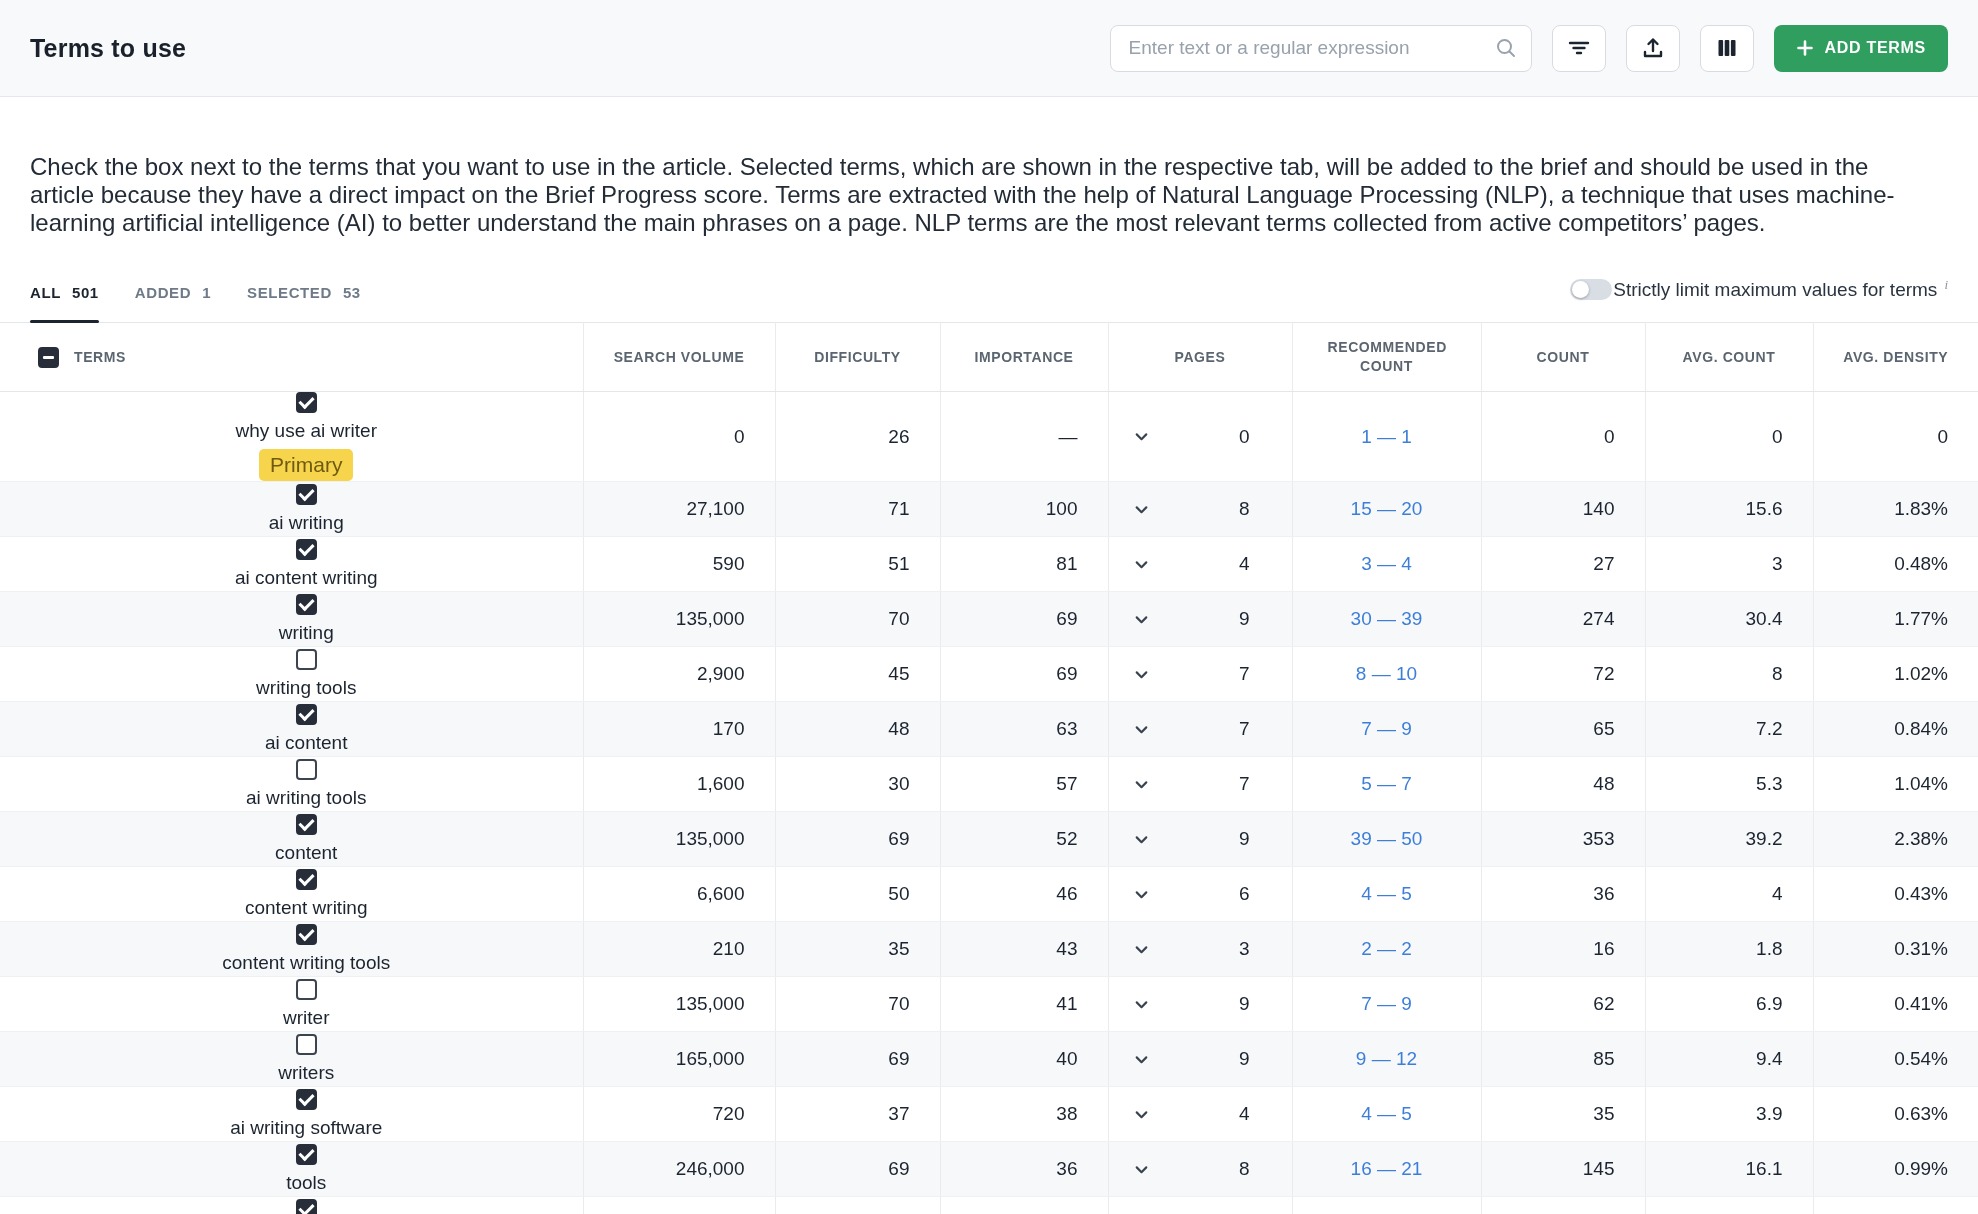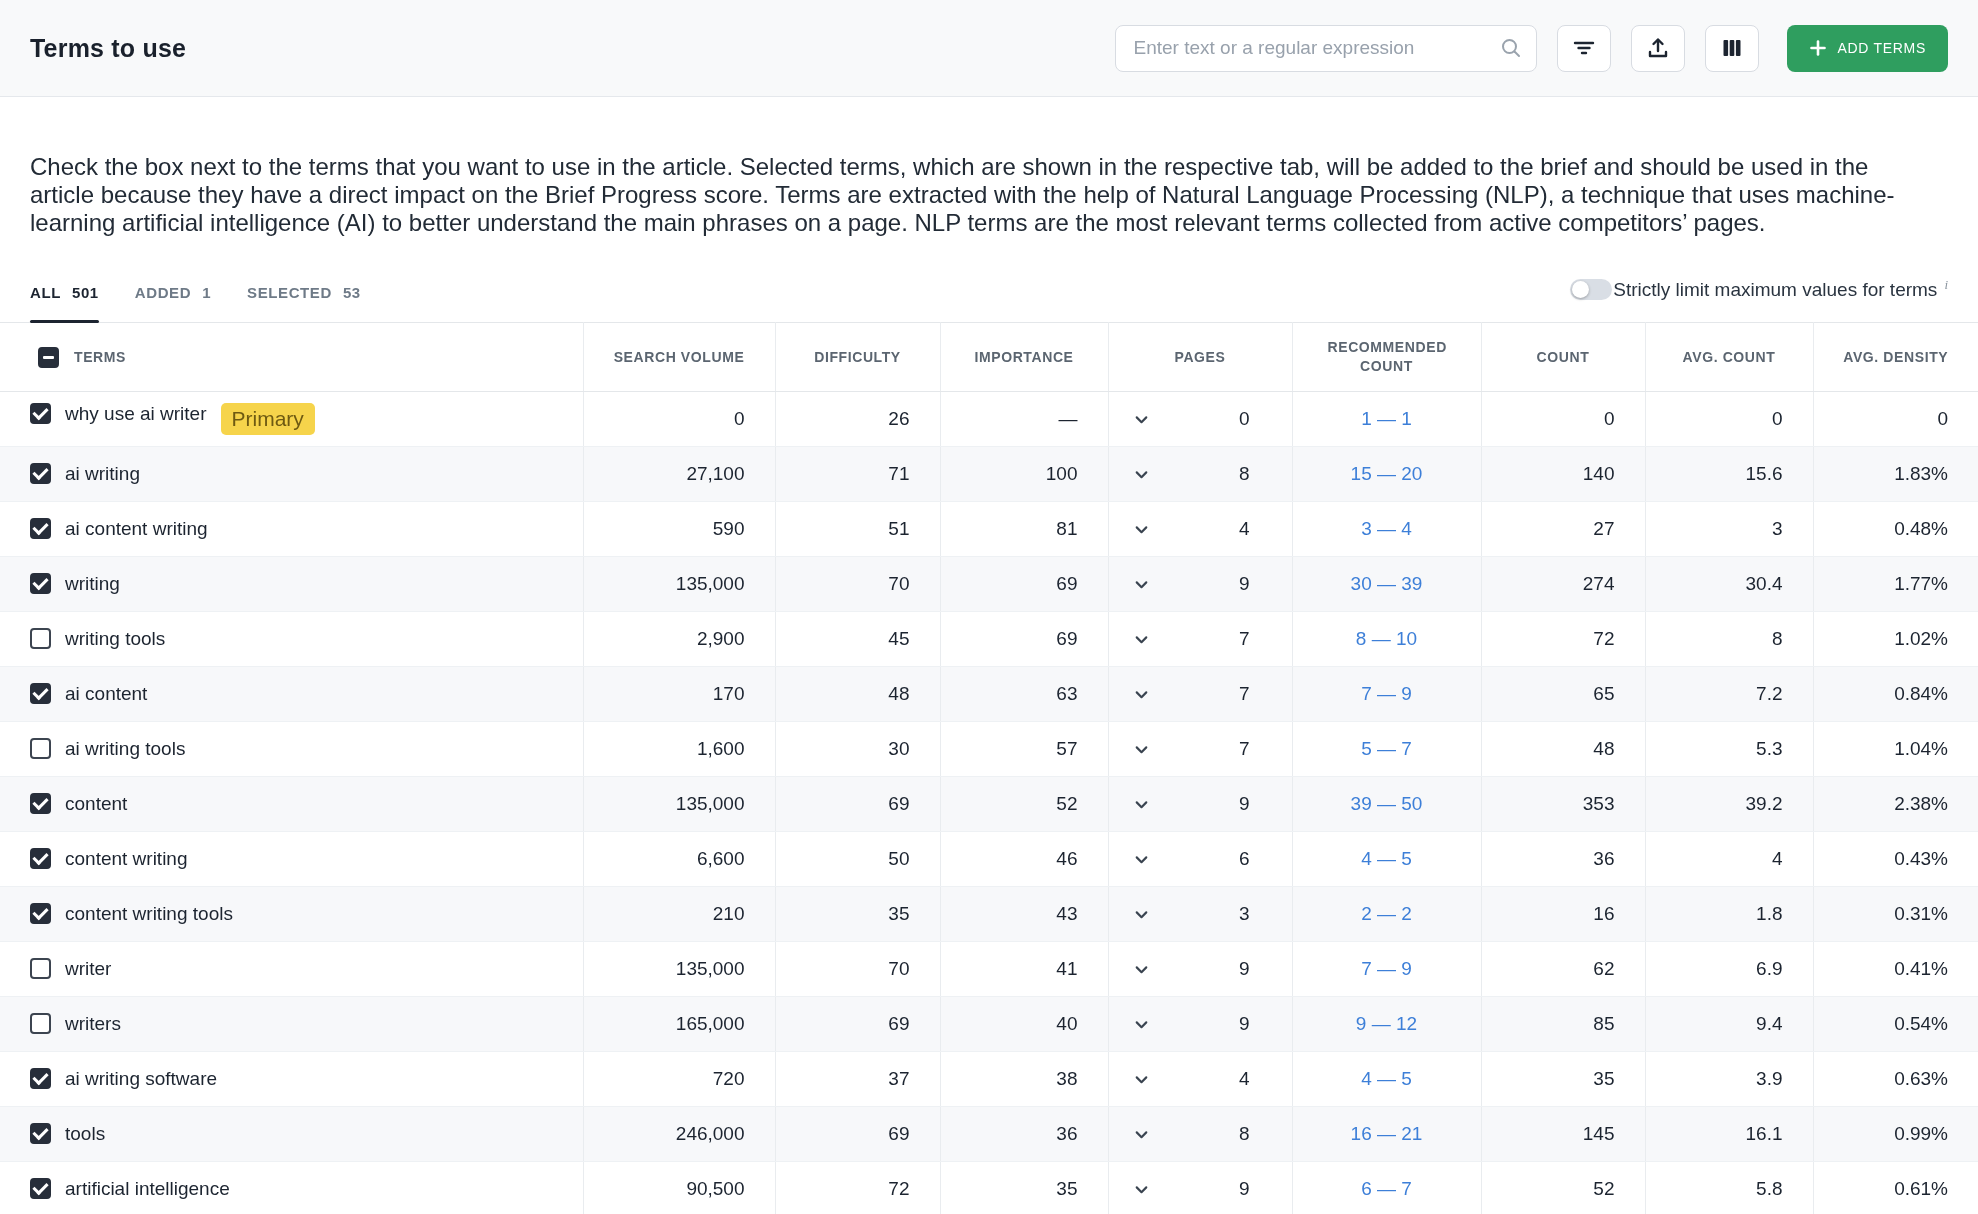--- a/index.html
+++ b/index.html
@@ -28,24 +28,23 @@
   .search-input::placeholder { color:#98a1ac; }
   .search-icon { position:absolute; right:15px; top:50%; transform:translateY(-50%); display:flex; }
 
   .icon-btn {
     width:54px; height:47px; border:1px solid #d8dce2; border-radius:8px;
     background:#fff; display:flex; align-items:center; justify-content:center; cursor:pointer;
   }
 
   .add-btn {
     height:47px; padding:0 22px; border:none; border-radius:8px;
-    color:#fff; font-size:14px; font-weight:400; letter-spacing:0.7px;
+    color:#fff; font-size:16px; font-weight:700; letter-spacing:0.7px;
     display:flex; align-items:center; gap:11px; cursor:pointer;
     font-family:inherit;
-    margin-left:8px;
   }
 
   
   .description {
     padding:32px 45px 0 30px;
     font-size:24px; line-height:28px; color:#222b36; max-width:1940px;
   }
 
   
   .tabs-row {
@@ -89,21 +88,21 @@
   .th-wrap { display:inline-block; max-width:118px; line-height:19px; }
   th + th, td + td { border-left:1px solid #e9ecef; }
   td { height:55px; font-size:19px; color:#1c2430; vertical-align:middle; padding:0; }
   tbody td { border-bottom:1px solid #eef1f4; }
   tbody tr:nth-child(even) { background:#f7f8fa; }
 
   .terms-th { text-align:left; }
   .head-terms-inner { display:flex; align-items:center; gap:15px; padding-left:30px; }
 
   .num { text-align:right; padding-right:30px; }
-  .term-inner { display:flex; align-items:flex-start; gap:14px; padding-left:30px; }
+  .term-inner { display:flex; align-items:center; gap:7px; padding-left:30px;flex-direction:column; }
   .term-label { white-space:nowrap; }
 
   .badge {
     background:#f6d44b; color:#6e5a12; font-size:21px;
     padding:4px 11px; border-radius:5px; white-space:nowrap;
   }
 
   .checkbox {
     width:21px; height:21px; border-radius:4px; border:2px solid #3c4450; background:#fff;
     display:inline-flex; align-items:center; justify-content:center; flex:none; cursor:pointer;

